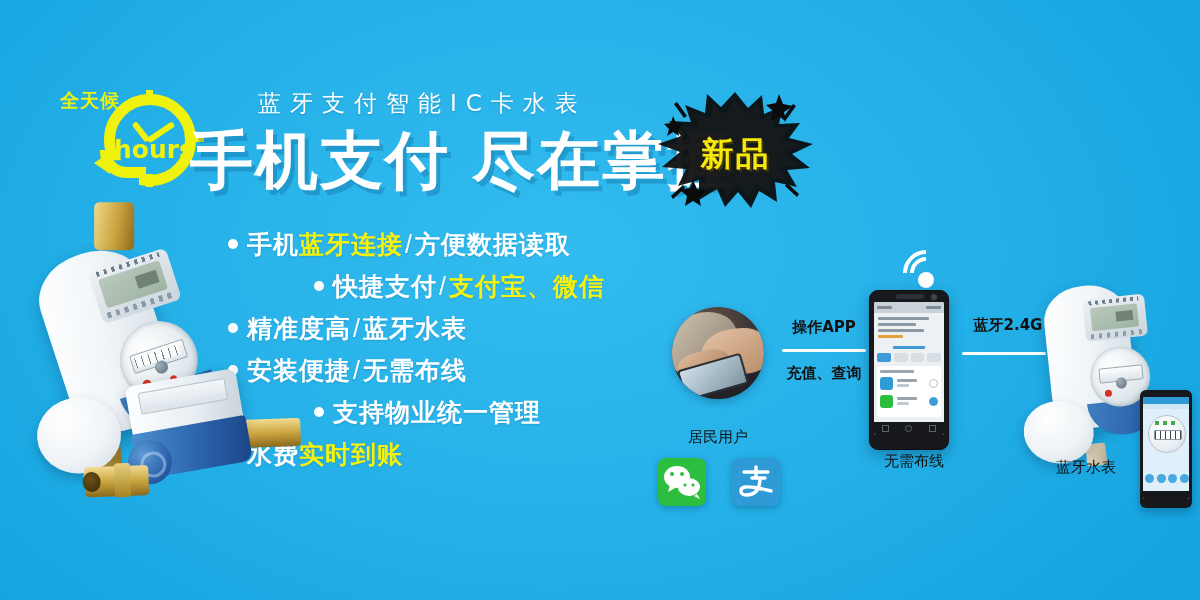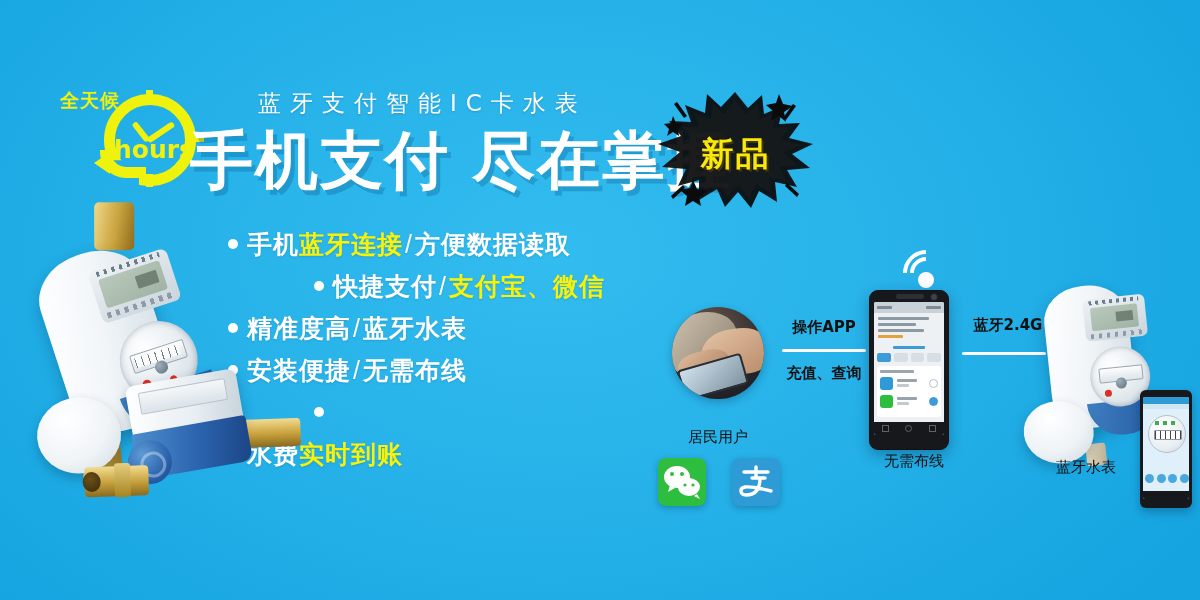--- a/index.html
+++ b/index.html
@@ -357,21 +357,21 @@
     <div class="blt ind">
       <span class="dot"></span><span>快捷支付</span><span class="sep">/</span><span class="hl">支付宝、微信</span>
     </div>
     <div class="blt">
       <span class="dot"></span><span>精准度高</span><span class="sep">/</span><span>蓝牙水表</span>
     </div>
     <div class="blt">
       <span class="dot"></span><span>安装便捷</span><span class="sep">/</span><span>无需布线</span>
     </div>
     <div class="blt ind">
-      <span class="dot"></span>
+      <span class="dot"></span><span>支持物业统一管理</span>
     </div>
     <div class="blt">
       <span class="dot"></span><span>水费</span><span class="hl">实时到账</span>
     </div>
   </div>
 
   <div class="meter-a">
     <div class="ma-brassT"></div>
     <div class="ma-body">
       <div class="ma-blue"></div>

